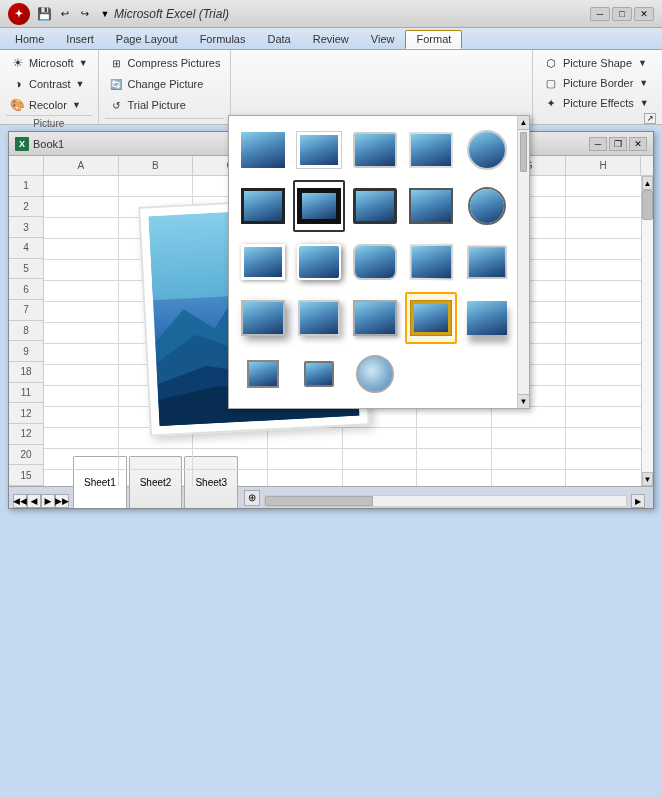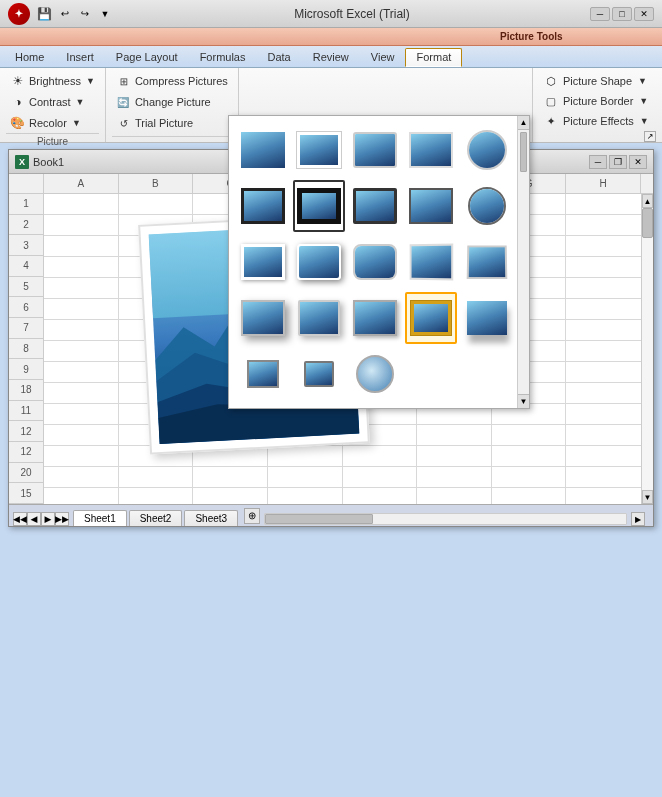--- a/index.html
+++ b/index.html
@@ -8,21 +8,21 @@
     
     .title-bar {
       background: linear-gradient(to bottom, #e8e8e8, #d0d0d0);
       height: 28px;
       display: flex;
       align-items: center;
       padding: 0 8px;
       border-bottom: 1px solid #aaa;
       position: relative;
     }
-    .title-bar-text { flex: 1; text-align: center; font-size: 12px; color: #333; }
+    .title-bar-text { flex: 1; text-align: left; font-size: 12px; color: #333; font-style: italic; }
     .title-bar-controls { display: flex; gap: 2px; }
     .title-btn { width: 20px; height: 14px; background: #d0d0d0; border: 1px solid #aaa; border-radius: 2px; cursor: pointer; font-size: 9px; display: flex; align-items: center; justify-content: center; }
 
     
     .ribbon-tabs {
       background: linear-gradient(to bottom, #dce6f4, #c5d9f1);
       display: flex;
       padding: 2px 4px 0;
       height: 22px;
       border-bottom: 1px solid #8faabf;
@@ -296,21 +296,21 @@
     
     .sheet-tabs {
       height: 22px;
       background: #d0d8e8;
       border-top: 1px solid #aaa;
       display: flex;
       align-items: flex-end;
       padding: 0 4px;
     }
     .sheet-tab {
-      padding: 2px 10px;
+      padding: 20px 10px;
       background: linear-gradient(to bottom, #f5f5f5, #e8e8e8);
       border: 1px solid #aaa;
       border-bottom: none;
       border-radius: 2px 2px 0 0;
       font-size: 10px;
       cursor: pointer;
       margin-right: 2px;
     }
     .sheet-tab.active { background: white; }
     .sheet-nav { display: flex; align-items: center; margin-right: 4px; }
@@ -347,42 +347,39 @@
       <div class="qa-btn" style="font-size:9px;">▼</div>
     </div>
     <div class="title-bar-text">Microsoft Excel (Trial)</div>
     <div class="title-bar-controls">
       <div class="title-btn">─</div>
       <div class="title-btn">□</div>
       <div class="title-btn">✕</div>
     </div>
   </div>
 
-  <div style="background:linear-gradient(to bottom,#f5c8b4,#e8a890);height:18px;display:flex;align-items:center;padding-left:500px;border-bottom:1px solid #c8785a;">
-    <span style="font-size:10px;color:#5a2010;font-weight:bold;">Picture Tools</span>
-  </div>
 
   <div class="ribbon-tabs">
     <div class="ribbon-tab">Home</div>
     <div class="ribbon-tab">Insert</div>
     <div class="ribbon-tab">Page Layout</div>
     <div class="ribbon-tab">Formulas</div>
     <div class="ribbon-tab">Data</div>
     <div class="ribbon-tab">Review</div>
     <div class="ribbon-tab">View</div>
     <div class="ribbon-tab active" style="background:linear-gradient(to bottom,#fff,#f5f5f5);border-color:#b8860b;border-bottom-color:#fff;">Format</div>
   </div>
 
   <div class="ribbon-body" style="position:relative;">
 
     <div class="ribbon-section" style="min-width:90px;">
       <div class="ribbon-section-content">
         <div class="ribbon-btn">
           <div class="btn-icon">☀</div>
-          <span>Brightness</span>
+          <span>Microsoft</span>
           <span class="ribbon-dropdown">▼</span>
         </div>
         <div class="ribbon-btn">
           <div class="btn-icon">◑</div>
           <span>Contrast</span>
           <span class="ribbon-dropdown">▼</span>
         </div>
         <div class="ribbon-btn">
           <div class="btn-icon">🎨</div>
           <span>Recolor</span>

